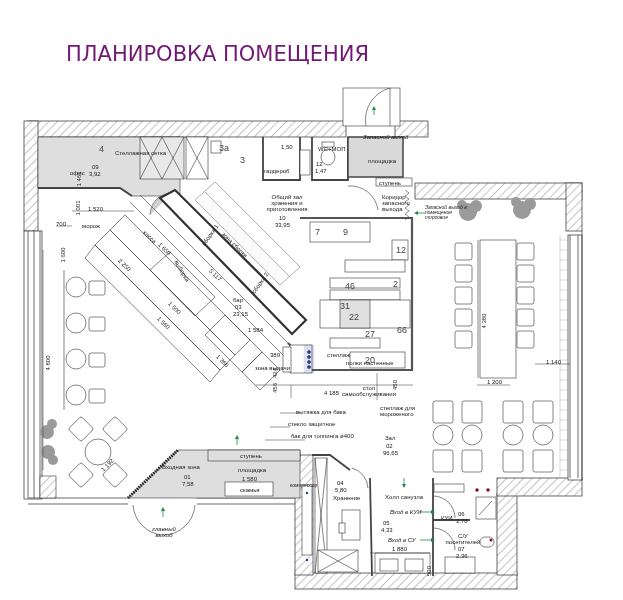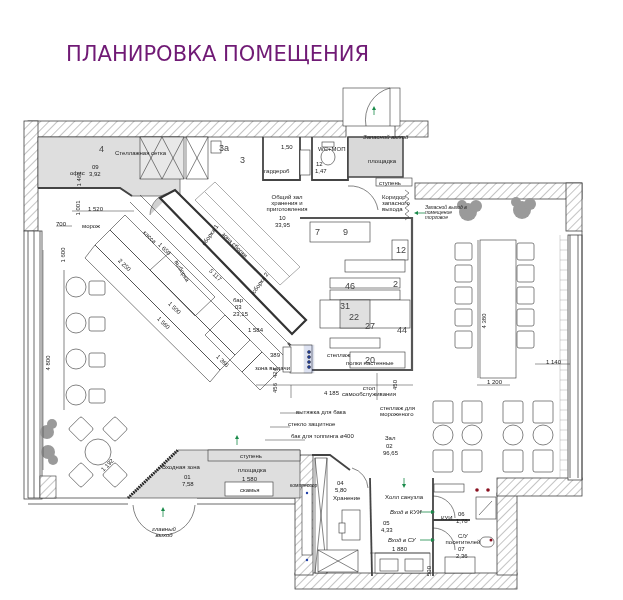--- a/index.html
+++ b/index.html
@@ -324,22 +324,22 @@
 <span class="lbl" style="left:346px;top:360px;">полки настенные</span>
 <span class="lbl" style="left:327px;top:352px;">стеллаж</span>
 
 <span class="lbl big" style="left:315px;top:228px;">7</span>
 <span class="lbl big" style="left:343px;top:228px;">9</span>
 <span class="lbl big" style="left:396px;top:246px;">12</span>
 <span class="lbl big" style="left:393px;top:280px;">2</span>
 <span class="lbl big" style="left:345px;top:282px;">46</span>
 <span class="lbl big" style="left:340px;top:302px;">31</span>
 <span class="lbl big" style="left:340px;top:313px;margin-left:9px;">22</span>
-<span class="lbl big" style="left:365px;top:322px;">27</span>
-<span class="lbl big" style="left:397px;top:326px;">44</span>
+<span class="lbl big" style="left:365px;top:330px;">27</span>
+<span class="lbl big" style="left:397px;top:326px;">66</span>
 <span class="lbl big" style="left:365px;top:356px;">20</span>
 
 <span class="lbl" style="left:162px;top:464px;">Входная зона</span>
 <span class="lbl num" style="left:184px;top:474px;">01</span>
 <span class="lbl num" style="left:182px;top:481px;">7,58</span>
 <span class="lbl" style="left:240px;top:453px;">ступень</span>
 <span class="lbl" style="left:238px;top:467px;">площадка</span>
 <span class="lbl" style="left:240px;top:487px;">скамья</span>
 <span class="lbl" style="left:242px;top:476px;">1 580</span>
 <span class="lbl it" style="left:147px;top:526px;width:34px;white-space:normal;text-align:center;">главный выход</span>

